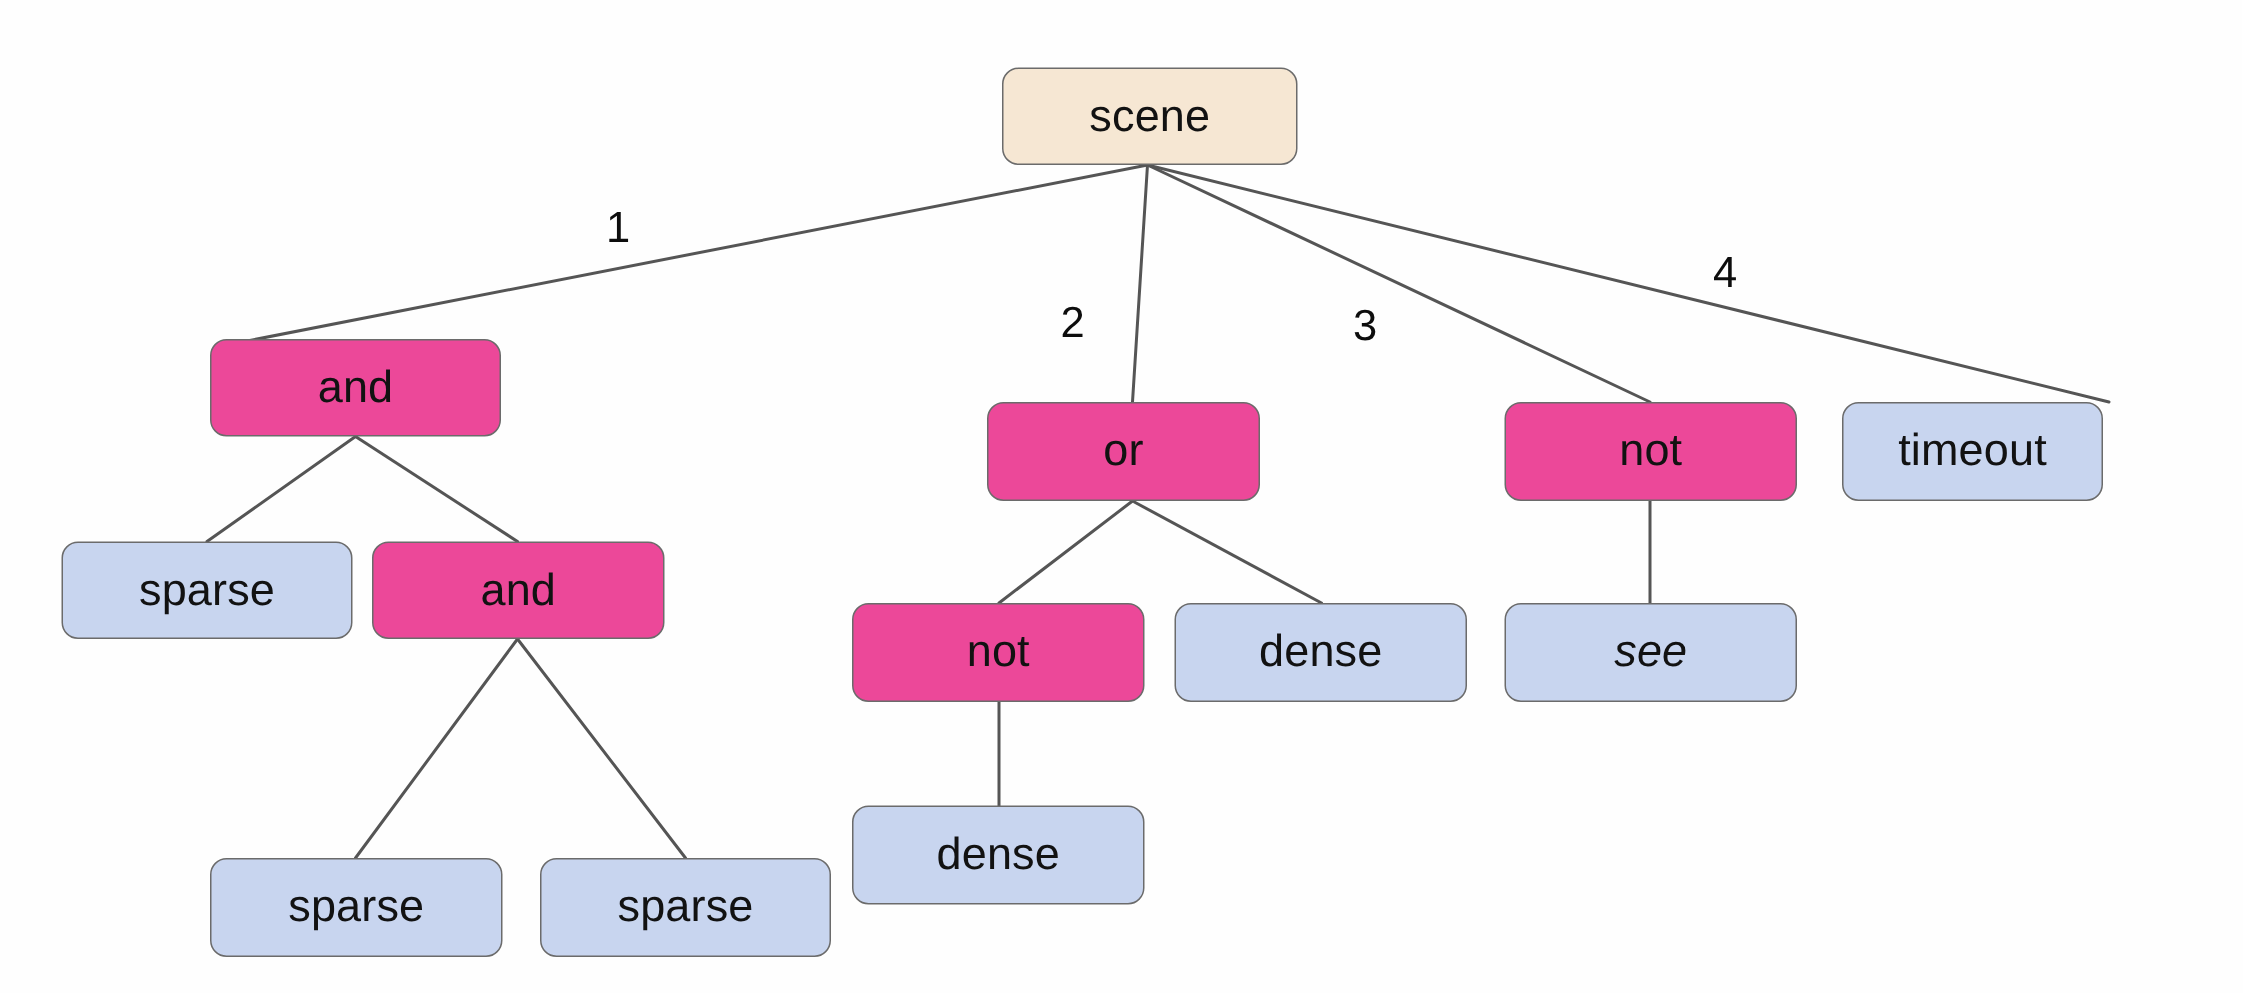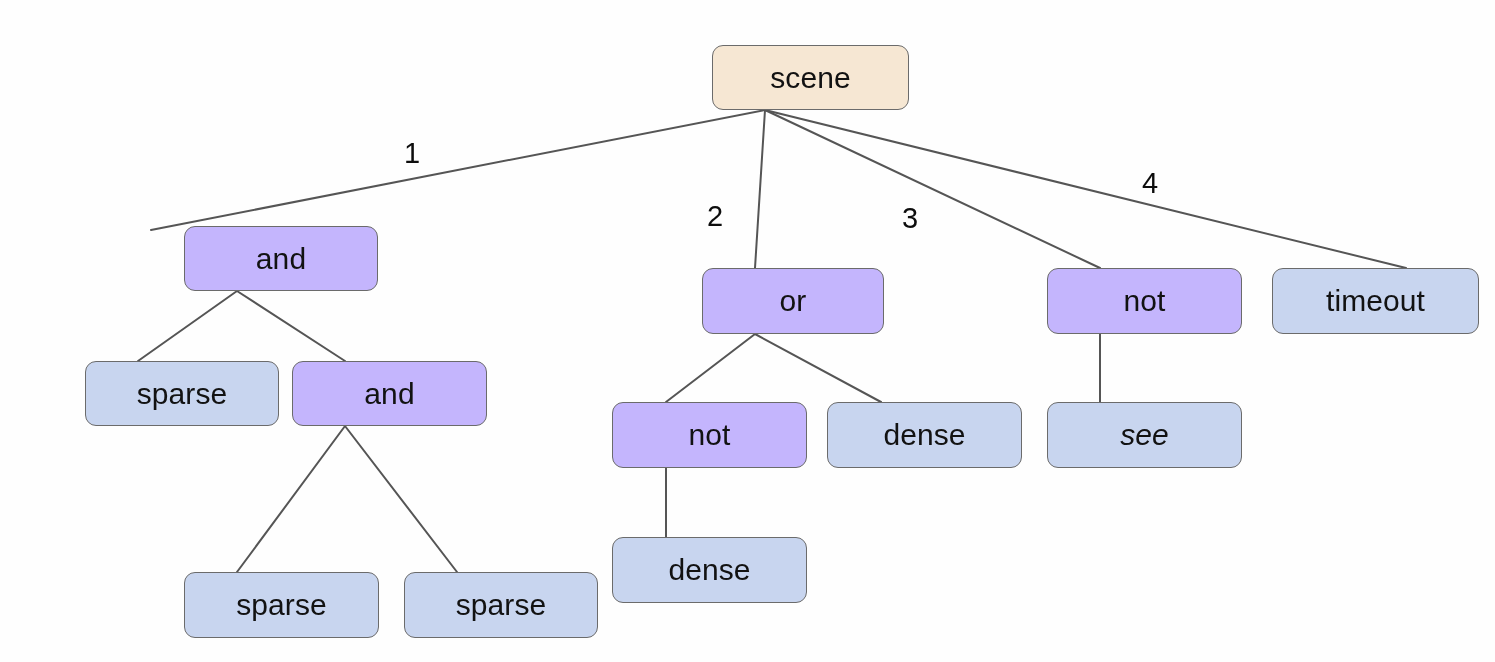--- a/index.html
+++ b/index.html
@@ -31,24 +31,23 @@
     align-items: center;
     justify-content: center;
     border: 1.6px solid #6b6b6b;
     border-radius: 11px;
     font-size: 30px;
     color: #121212;
     letter-spacing: 0.1px;
     line-height: 1;
     white-space: nowrap;
     user-select: none;
-    margin-left: 44px;
   }
   .node.op {
-    background: #c4b5fd;
+    background: #ec4899;
   }
   .node.leaf {
     background: #c8d5ef;
   }
   .node.root {
     background: #f6e7d3;
   }
   .edge-label {
     position: absolute;
     font-size: 29px;
@@ -83,21 +82,21 @@
       </div>
       <div class="node op" style="left: 140px; top: 226px; width: 194px; height: 65px;">
         <span>and</span>
       </div>
       <div class="node op" style="left: 658px; top: 268px; width: 182px; height: 66px;">
         <span>or</span>
       </div>
       <div class="node op" style="left: 1003px; top: 268px; width: 195px; height: 66px;">
         <span>not</span>
       </div>
-      <div class="node leaf" style="left: 1228px; top: 268px; width: 207px; height: 66px;">
+      <div class="node leaf" style="left: 1228px; top: 268px; width: 174px; height: 66px;">
         <span>timeout</span>
       </div>
       <div class="node leaf" style="left: 41px; top: 361px; width: 194px; height: 65px;">
         <span>sparse</span>
       </div>
       <div class="node op" style="left: 248px; top: 361px; width: 195px; height: 65px;">
         <span>and</span>
       </div>
       <div class="node op" style="left: 568px; top: 402px; width: 195px; height: 66px;">
         <span>not</span>

